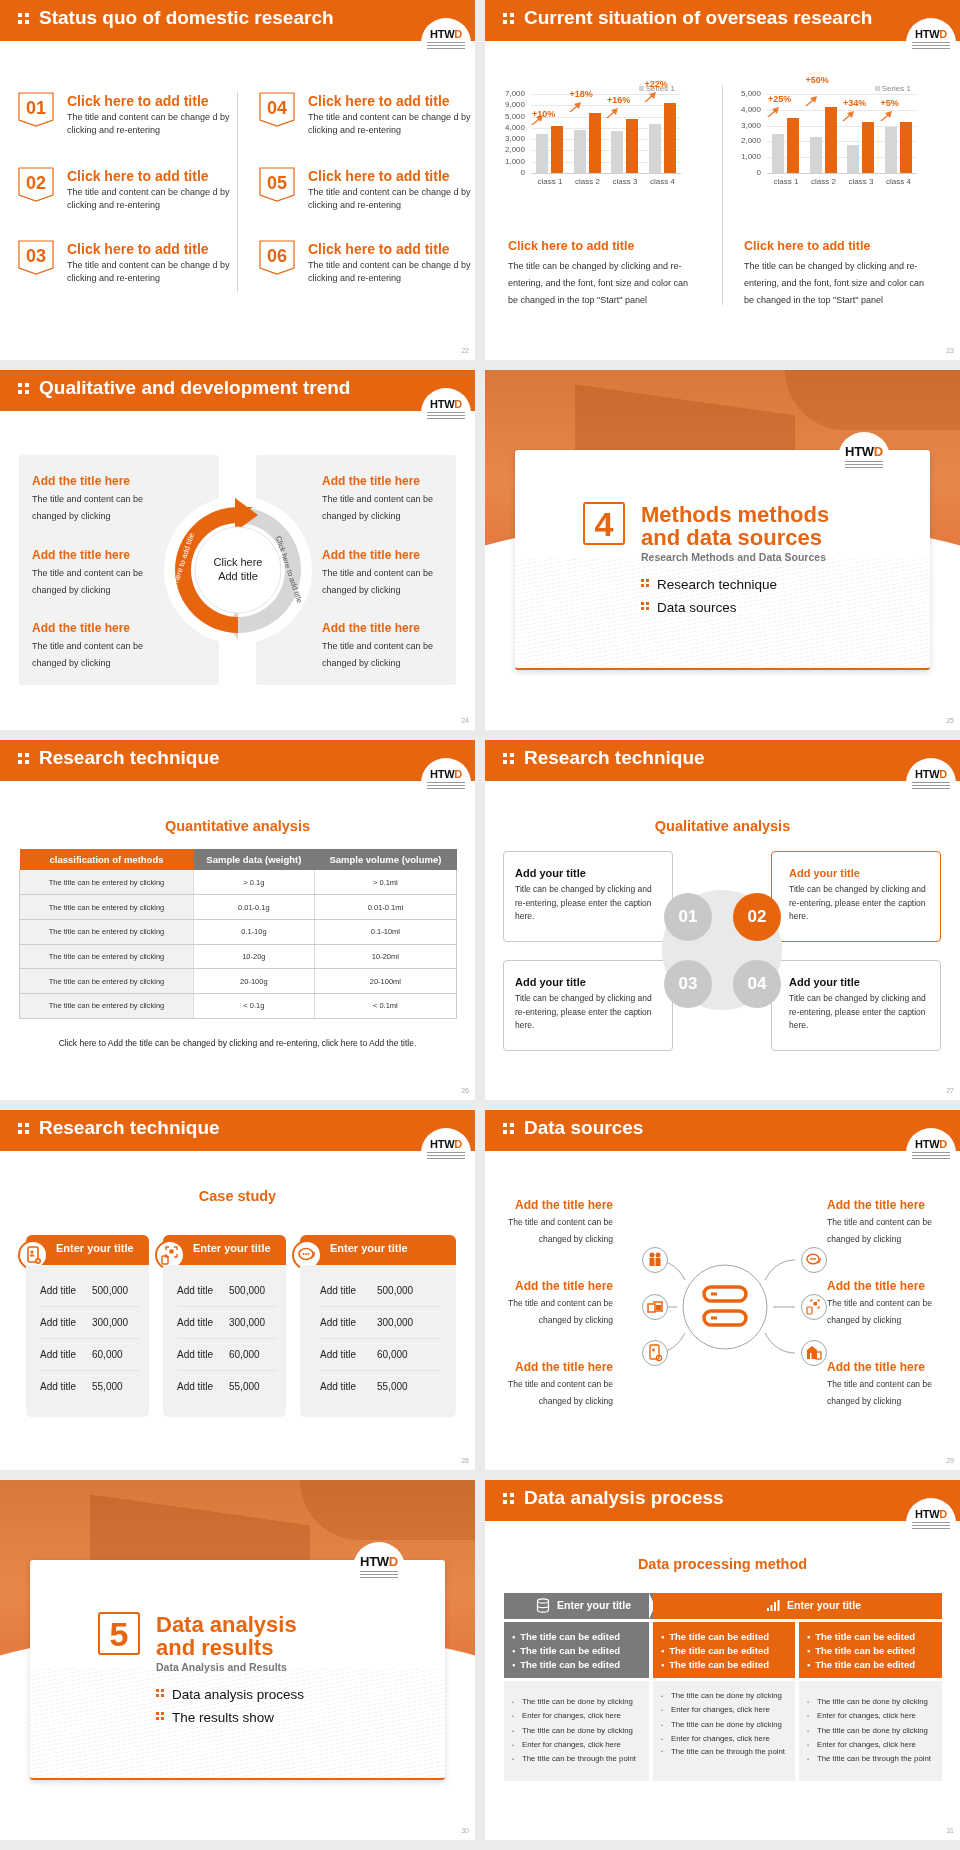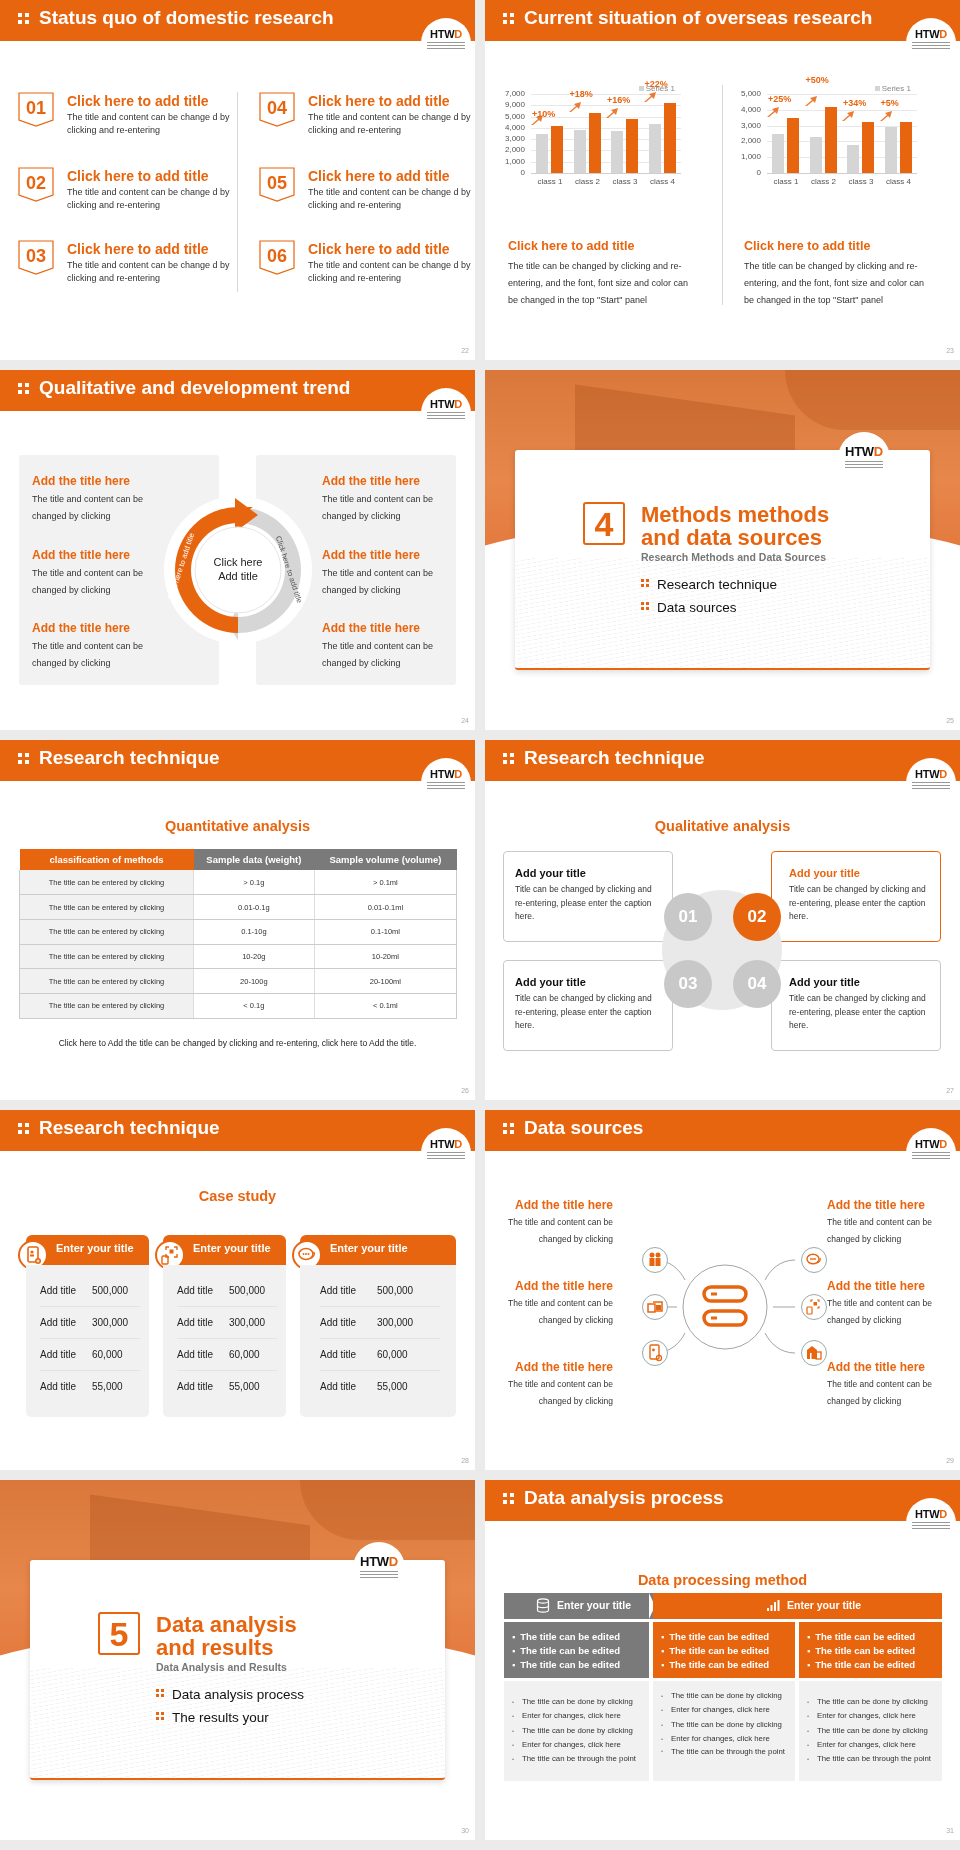--- a/index.html
+++ b/index.html
@@ -748,21 +748,21 @@
         </div>
       </div>
   </div>
   <div class="numbox" style="left:98px;top:132px">5</div>
   <div class="sec-title" style="left:156px;top:133px">
       <div>Data analysis</div>
       <div>and results</div>
     </div>
   <div class="sec-sub" style="left:156px;top:181px">Data Analysis and Results</div>
   <div class="sec-item" style="left:156px;top:207px"><span class="bul"><i style="left:0;top:0"></i><i style="left:5px;top:0"></i><i style="left:0;top:5px"></i><i style="left:5px;top:5px"></i></span><span>Data analysis process</span></div>
-  <div class="sec-item" style="left:156px;top:230px"><span class="bul"><i style="left:0;top:0"></i><i style="left:5px;top:0"></i><i style="left:0;top:5px"></i><i style="left:5px;top:5px"></i></span><span>The results your</span></div>
+  <div class="sec-item" style="left:156px;top:230px"><span class="bul"><i style="left:0;top:0"></i><i style="left:5px;top:0"></i><i style="left:0;top:5px"></i><i style="left:5px;top:5px"></i></span><span>The results show</span></div>
   <div class="pnum">30</div>
 </div>
 
 <div class="slide s31">
   <div class="hdr">
     <span class="dots">
         <i style="left:0;top:0"></i>
         <i style="left:7px;top:0"></i>
         <i style="left:0;top:7px"></i>
         <i style="left:7px;top:7px"></i>
@@ -770,21 +770,21 @@
     <span class="title">Data analysis process</span>
   </div>
   <div class="logo">
       <div class="word"><span style="color:#111">HTW</span><span>D</span></div>
       <div class="sub">
         <i></i>
         <i></i>
         <i></i>
       </div>
     </div>
-  <div class="subhead" style="top:92px">Data processing method</div>
+  <div class="subhead" style="top:76px">Data processing method</div>
 
   <div class="hbar" style="left:19px;top:113px;width:145px;background:#7a7a7a">
     <svg style="position:absolute;left:32px;top:5px" width="14" height="15" viewBox="0 0 14 15">
         <ellipse cx="7" cy="3" rx="5.5" ry="2.2" fill="none" stroke="#fff" stroke-width="1.2"></ellipse>
         <path d="M1.5 3v9c0 1.2 2.5 2.2 5.5 2.2s5.5-1 5.5-2.2V3M1.5 7.5c0 1.2 2.5 2.2 5.5 2.2s5.5-1 5.5-2.2" fill="none" stroke="#fff" stroke-width="1.2"></path>
       </svg>
     <span style="position:absolute;left:53px;top:6px;white-space:nowrap">Enter your title</span>
   </div>
   <svg style="position:absolute;left:164px;top:113px" width="12" height="26" viewBox="0 0 12 26">
       <polygon points="0,0 6,0 12,13 6,26 0,26 6,13" fill="#7a7a7a"></polygon>

